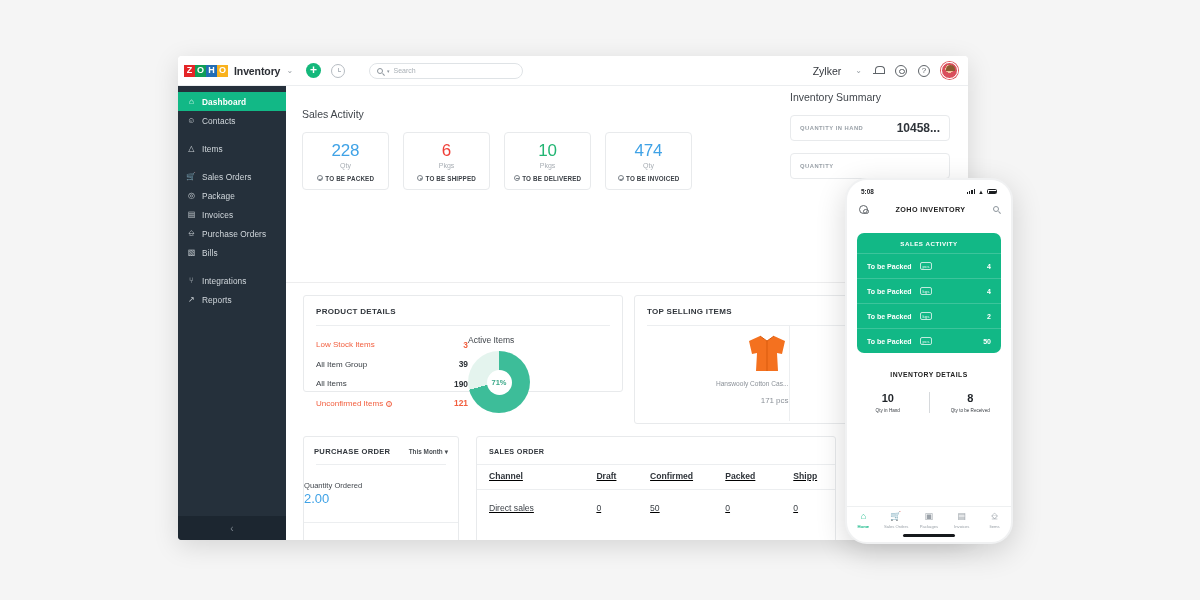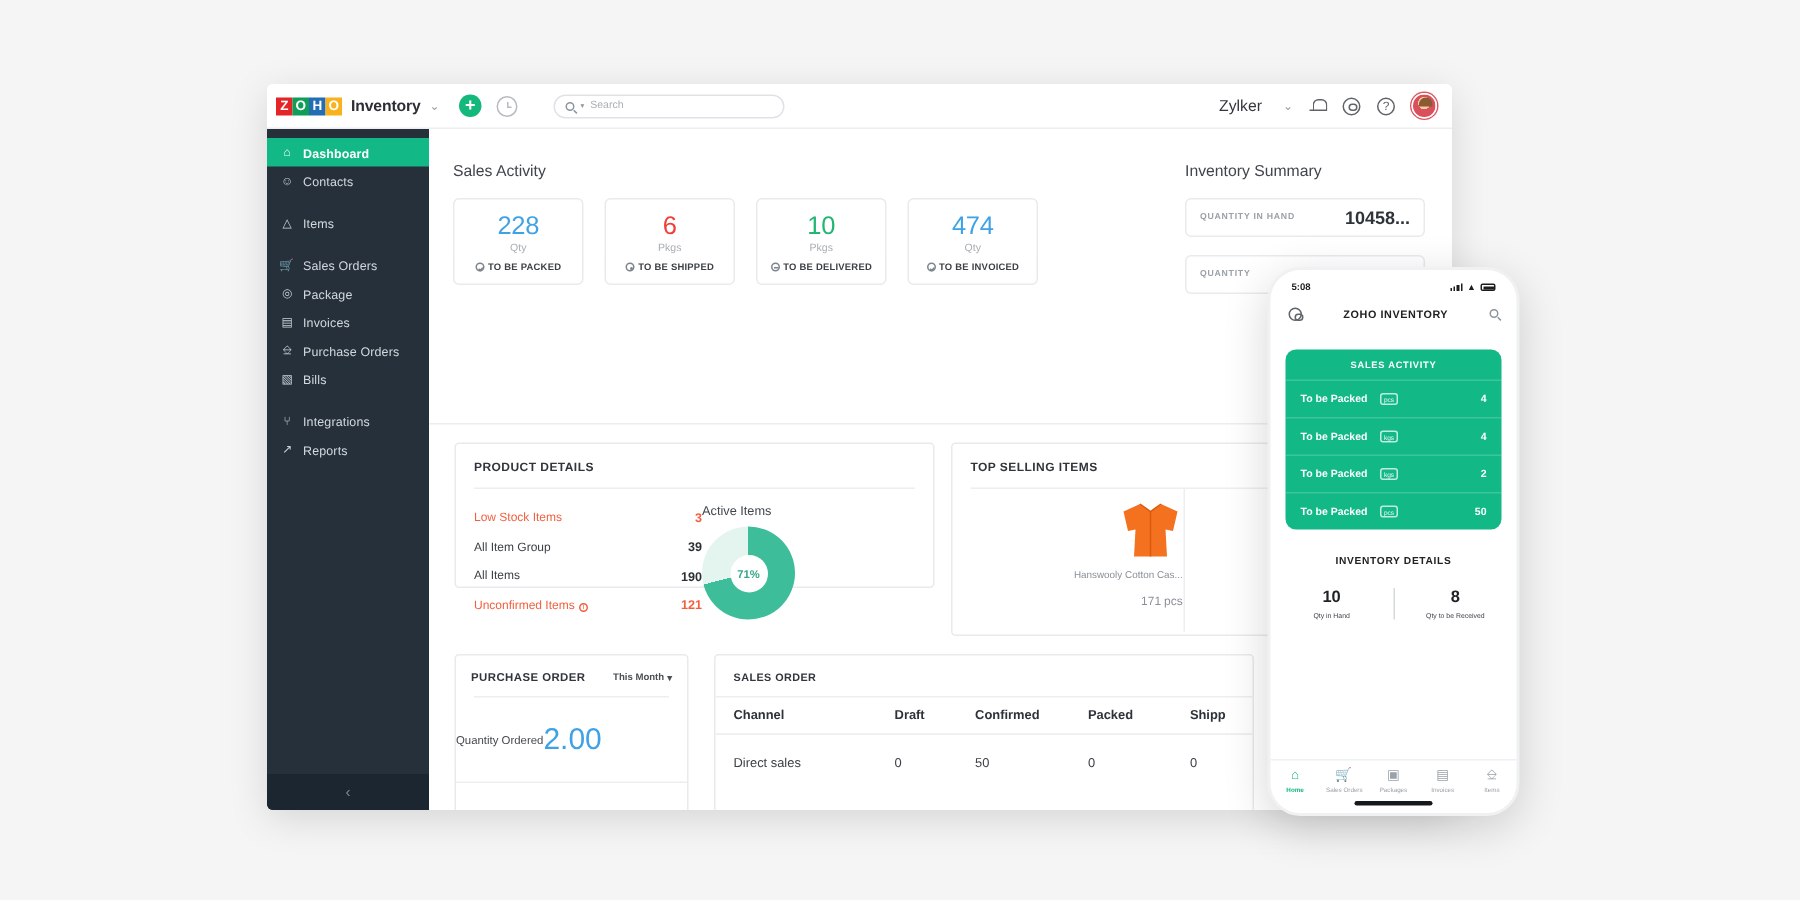--- a/index.html
+++ b/index.html
@@ -107,21 +107,21 @@
   .sa-num { font-size: 17px; font-weight: 300; letter-spacing: -0.2px; }
   .sa-unit { font-size: 7px; color: #a8aeb4; }
   .sa-lbl { font-size: 6.3px; color: #3c4147; font-weight: 600; letter-spacing: 0.15px;
             display: flex; align-items: center; gap: 2.5px; margin-top: 5px; }
   .circ { width: 6px; height: 6px; border: 1px solid #7d848b; border-radius: 50%; position: relative; flex:none; }
   .circ.chk:after { content:""; position:absolute; left:1.3px; top:1.9px; width:2.4px; height:1.2px;
                     border-left:1px solid #7d848b; border-bottom:1px solid #7d848b; transform: rotate(-45deg); }
   .circ.dot:after { content:""; position:absolute; left:1.6px; top:1.6px; width:2.4px; height:2.4px; background:#7d848b; border-radius:50%; }
   .circ.dash:after { content:""; position:absolute; left:1px; top:2.2px; width:3.4px; height:1px; background:#7d848b; }
 
-  .inv-sum { position: absolute; left: 504px; top: 22px; width: 160px; }
+  .inv-sum { position: absolute; left: 504px; top: 5px; width: 160px; }
   .inv-row {
     margin-top: 12px; height: 26px; border: 1px solid #e8eaec; border-radius: 4px;
     display: flex; align-items: center; justify-content: space-between; padding: 0 9px; background:#fff;
   }
   .inv-k { font-size: 5.8px; color: #9aa1a8; letter-spacing: 0.5px; font-weight: 600; }
   .inv-v { font-size: 12px; color: #2f343a; font-weight: 600; }
 
   .hr-full { position: absolute; left: 0; top: 196px; width: 682px; height: 1px; background: #ededee; }
 
   
@@ -153,29 +153,29 @@
   .ts-img { height: 46px; display: flex; align-items: center; justify-content: center; }
   .ts-name { font-size: 6.6px; color: #8b9198; margin-top: 4px; }
   .ts-qty { margin-top: 5px; font-size: 12.5px; font-weight: 700; color: #2d3238; }
   .ts-qty span { font-size: 8px; font-weight: 400; color: #8b9198; margin-left: 2px; }
 
   
   #purchase-order { left: 17px; top: 350px; width: 156px; height: 137px; }
   .po-head { display: flex; align-items: center; justify-content: space-between; padding: 10px 10px 8px; }
   .po-title { font-size: 7.6px; font-weight: 700; color: #31363c; letter-spacing: 0.3px; }
   .po-filter { font-size: 6.4px; color: #4b5055; font-weight: 600; display: flex; align-items: center; gap: 2px; }
-  .po-block { display: flex; flex-direction: row; align-items: center; }
+  .po-block { display: flex; flex-direction: column; }
   .po-k { font-size: 7.6px; color: #44494f; }
-  .po-v { font-size: 20px; color: #3fa2e6; font-weight: 400; margin-top: 1px; }
+  .po-v { font-size: 13px; color: #3fa2e6; font-weight: 400; margin-top: 1px; }
   .po-sep { height: 1px; background: #eceef0; margin: 0; }
 
   
   #sales-order { left: 190px; top: 350px; width: 360px; height: 137px; }
   .so-head { font-size: 7.2px; font-weight: 700; color: #31363c; letter-spacing: 0.3px; padding: 10px 12px 8px; }
-  .so-table { width: 100%; border-collapse: collapse; }
+  .so-table { width: 100%; border-collapse: collapse; text-decoration: underline; }
   .so-table th { font-size: 8.6px; font-weight: 700; color: #2e3339; text-align: left;
                  padding: 6px 0 8px 12px; border-top: 1px solid #eceef0; border-bottom: 1px solid #eceef0; }
   .so-table td { font-size: 8.6px; color: #3c4147; padding: 13px 0 0 12px; }
 
   
   .phone {
     position: absolute; left: 845px; top: 178px;
     width: 168px; height: 366px;
     background: #ffffff; border-radius: 22px;
     border: 2px solid #f0f1f2;

